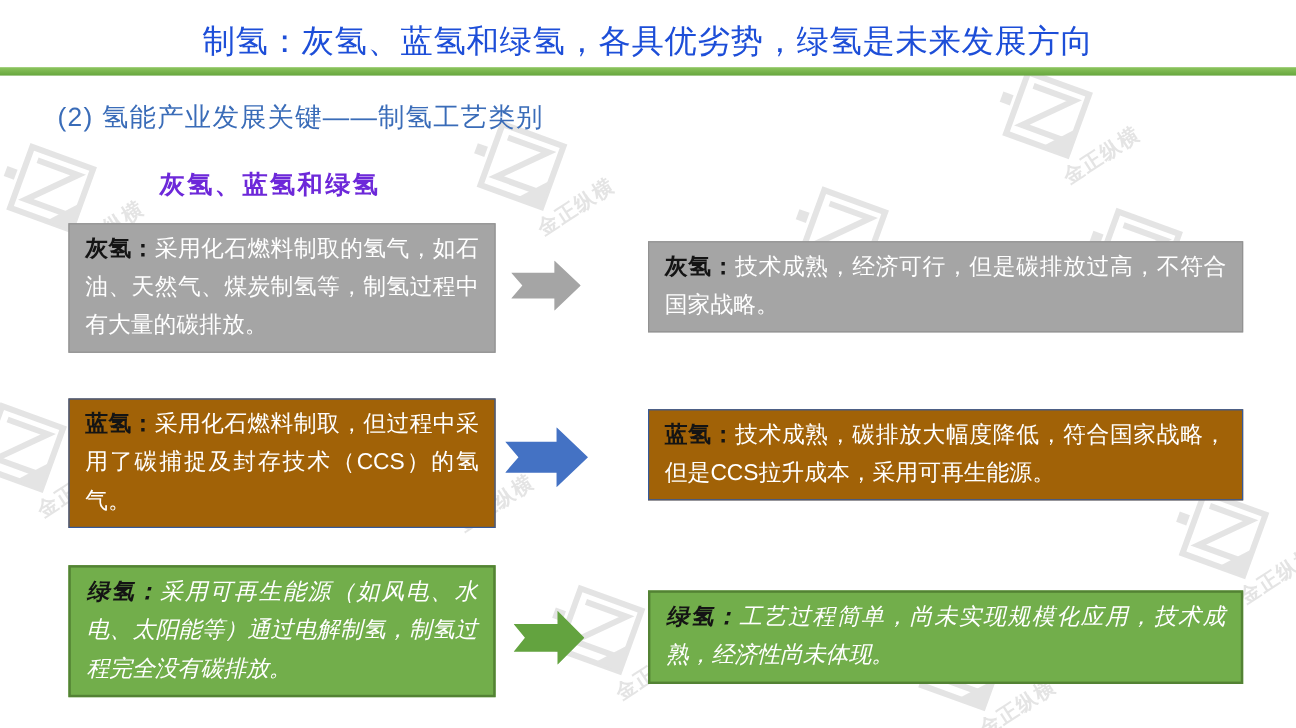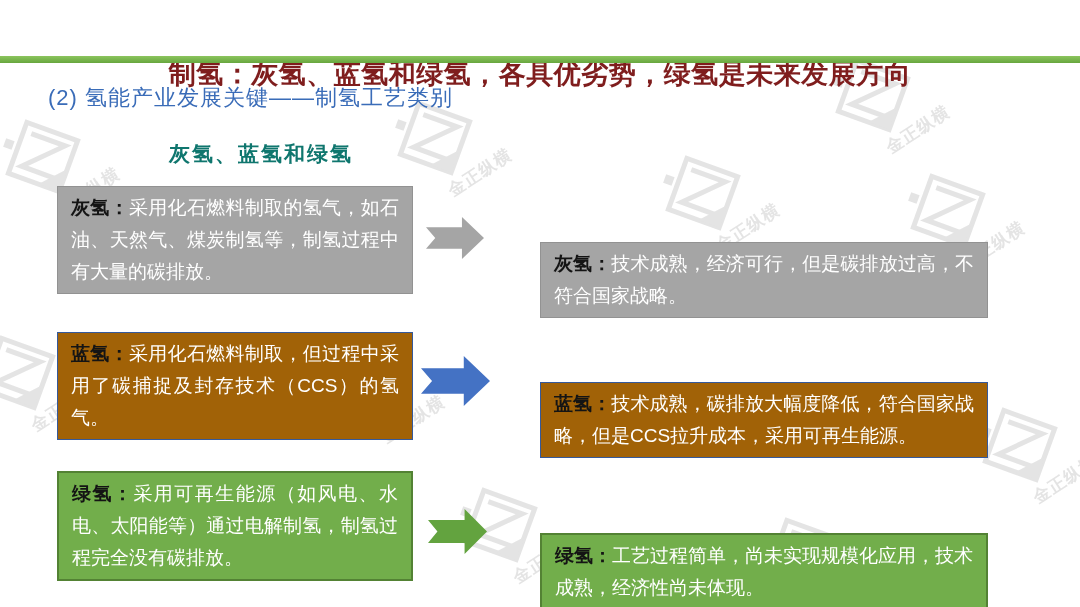--- a/index.html
+++ b/index.html
@@ -2,44 +2,44 @@
 <html><head>
 <meta charset="utf-8">
 <style>
   html,body{margin:0;padding:0;background:#fff;}
   .page{
     position:relative;width:1080px;height:607px;background:#ffffff;overflow:hidden;
     font-family:"Liberation Sans","DejaVu Sans",sans-serif;
   }
   .title{
     position:absolute;top:16px;left:0;right:0;text-align:center;
-    font-size:27px;font-weight:bold;color:#7f1d1d;z-index:2;letter-spacing:.5px;margin-top:40px;
+    font-size:27px;font-weight:normal;color:#1d4ed8;z-index:2;letter-spacing:.5px;
   }
   .divider{
     position:absolute;top:56px;left:0;width:1080px;height:7px;
     background:linear-gradient(#8cc55e,#67a63e);z-index:2;
   }
   .subtitle{
     position:absolute;top:83px;left:48px;font-size:22px;font-weight:normal;
     color:#3A6CB8;z-index:2;letter-spacing:1px;
   }
   .col-heading{
     position:absolute;top:140px;left:133px;font-size:21px;font-weight:bold;
-    color:#0f766e;z-index:2;letter-spacing:2px;margin-left:36px;
+    color:#6d28d9;z-index:2;letter-spacing:2px;
   }
   .box{
     position:absolute;box-sizing:border-box;font-size:19px;line-height:32px;
     color:#fff;padding:5px 13px;text-align:justify;z-index:2;
   }
   .box .label{color:#141414;font-weight:bold;}
   .left-box{left:57px;width:356px;}
-  .right-box{left:540px;width:448px;margin-top:41px;}
+  .right-box{left:540px;width:496px;}
   .gray-bg{background:#A5A5A5;border:1px solid #929292;}
   .blue-bg{background:#a16207;border:1px solid #35599b;}
-  .green-bg{background:#72AE4B;border:2px solid #538234;}
+  .green-bg{background:#72AE4B;border:2px solid #538234;font-style:italic;}
   .def-gray{top:186px}.def-blue{top:332px}.def-green{top:471px}
   .eval-gray{top:201px}.eval-blue{top:341px}.eval-green{top:492px}
   .arrow{position:absolute;z-index:1;}
   .arrow-gray{fill:#A5A5A5;left:426px;top:217px;width:58px;height:42px;}
   .arrow-blue{fill:#4472C4;left:421px;top:356px;width:69px;height:50px;}
   .arrow-green{fill:#63A33F;left:428px;top:509px;width:59px;height:45px;}
   .watermark{position:absolute;width:150px;height:115px;z-index:0;color:#d4d4d4;opacity:.62;}
   .watermark svg{position:absolute;left:0;top:0;}
   .wm-text{
     position:absolute;left:52px;top:66px;transform:rotate(-33deg);

